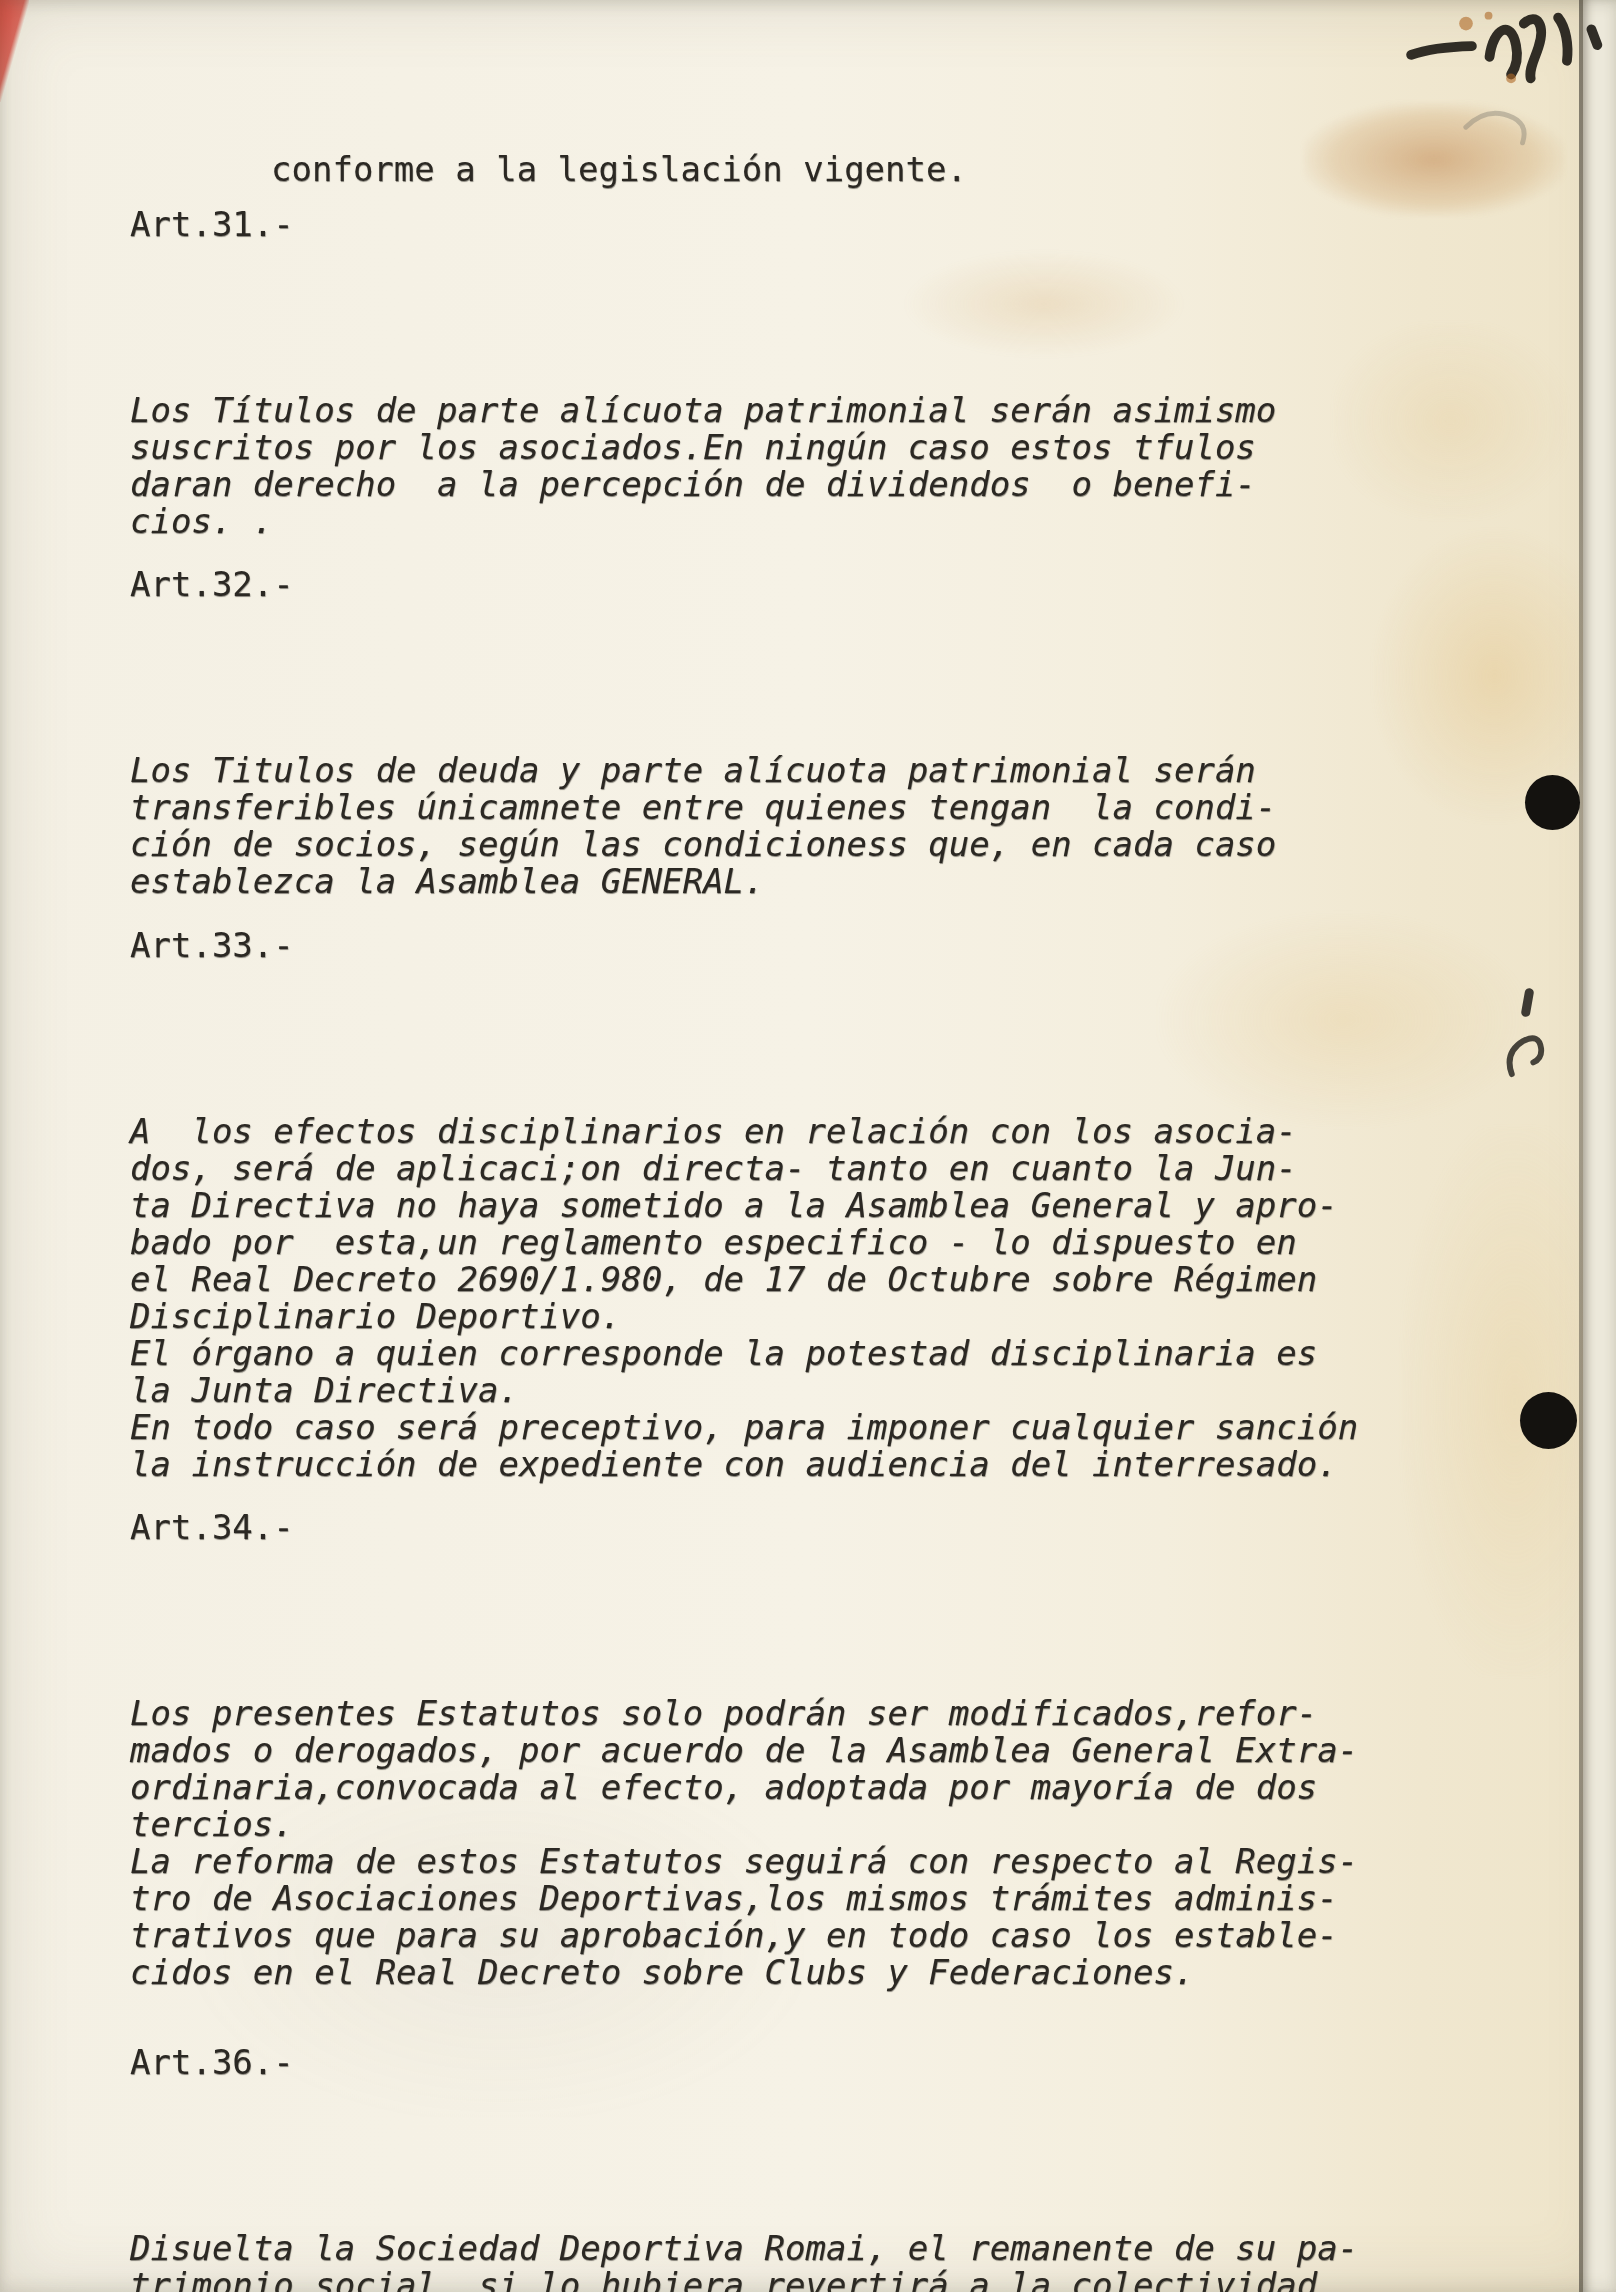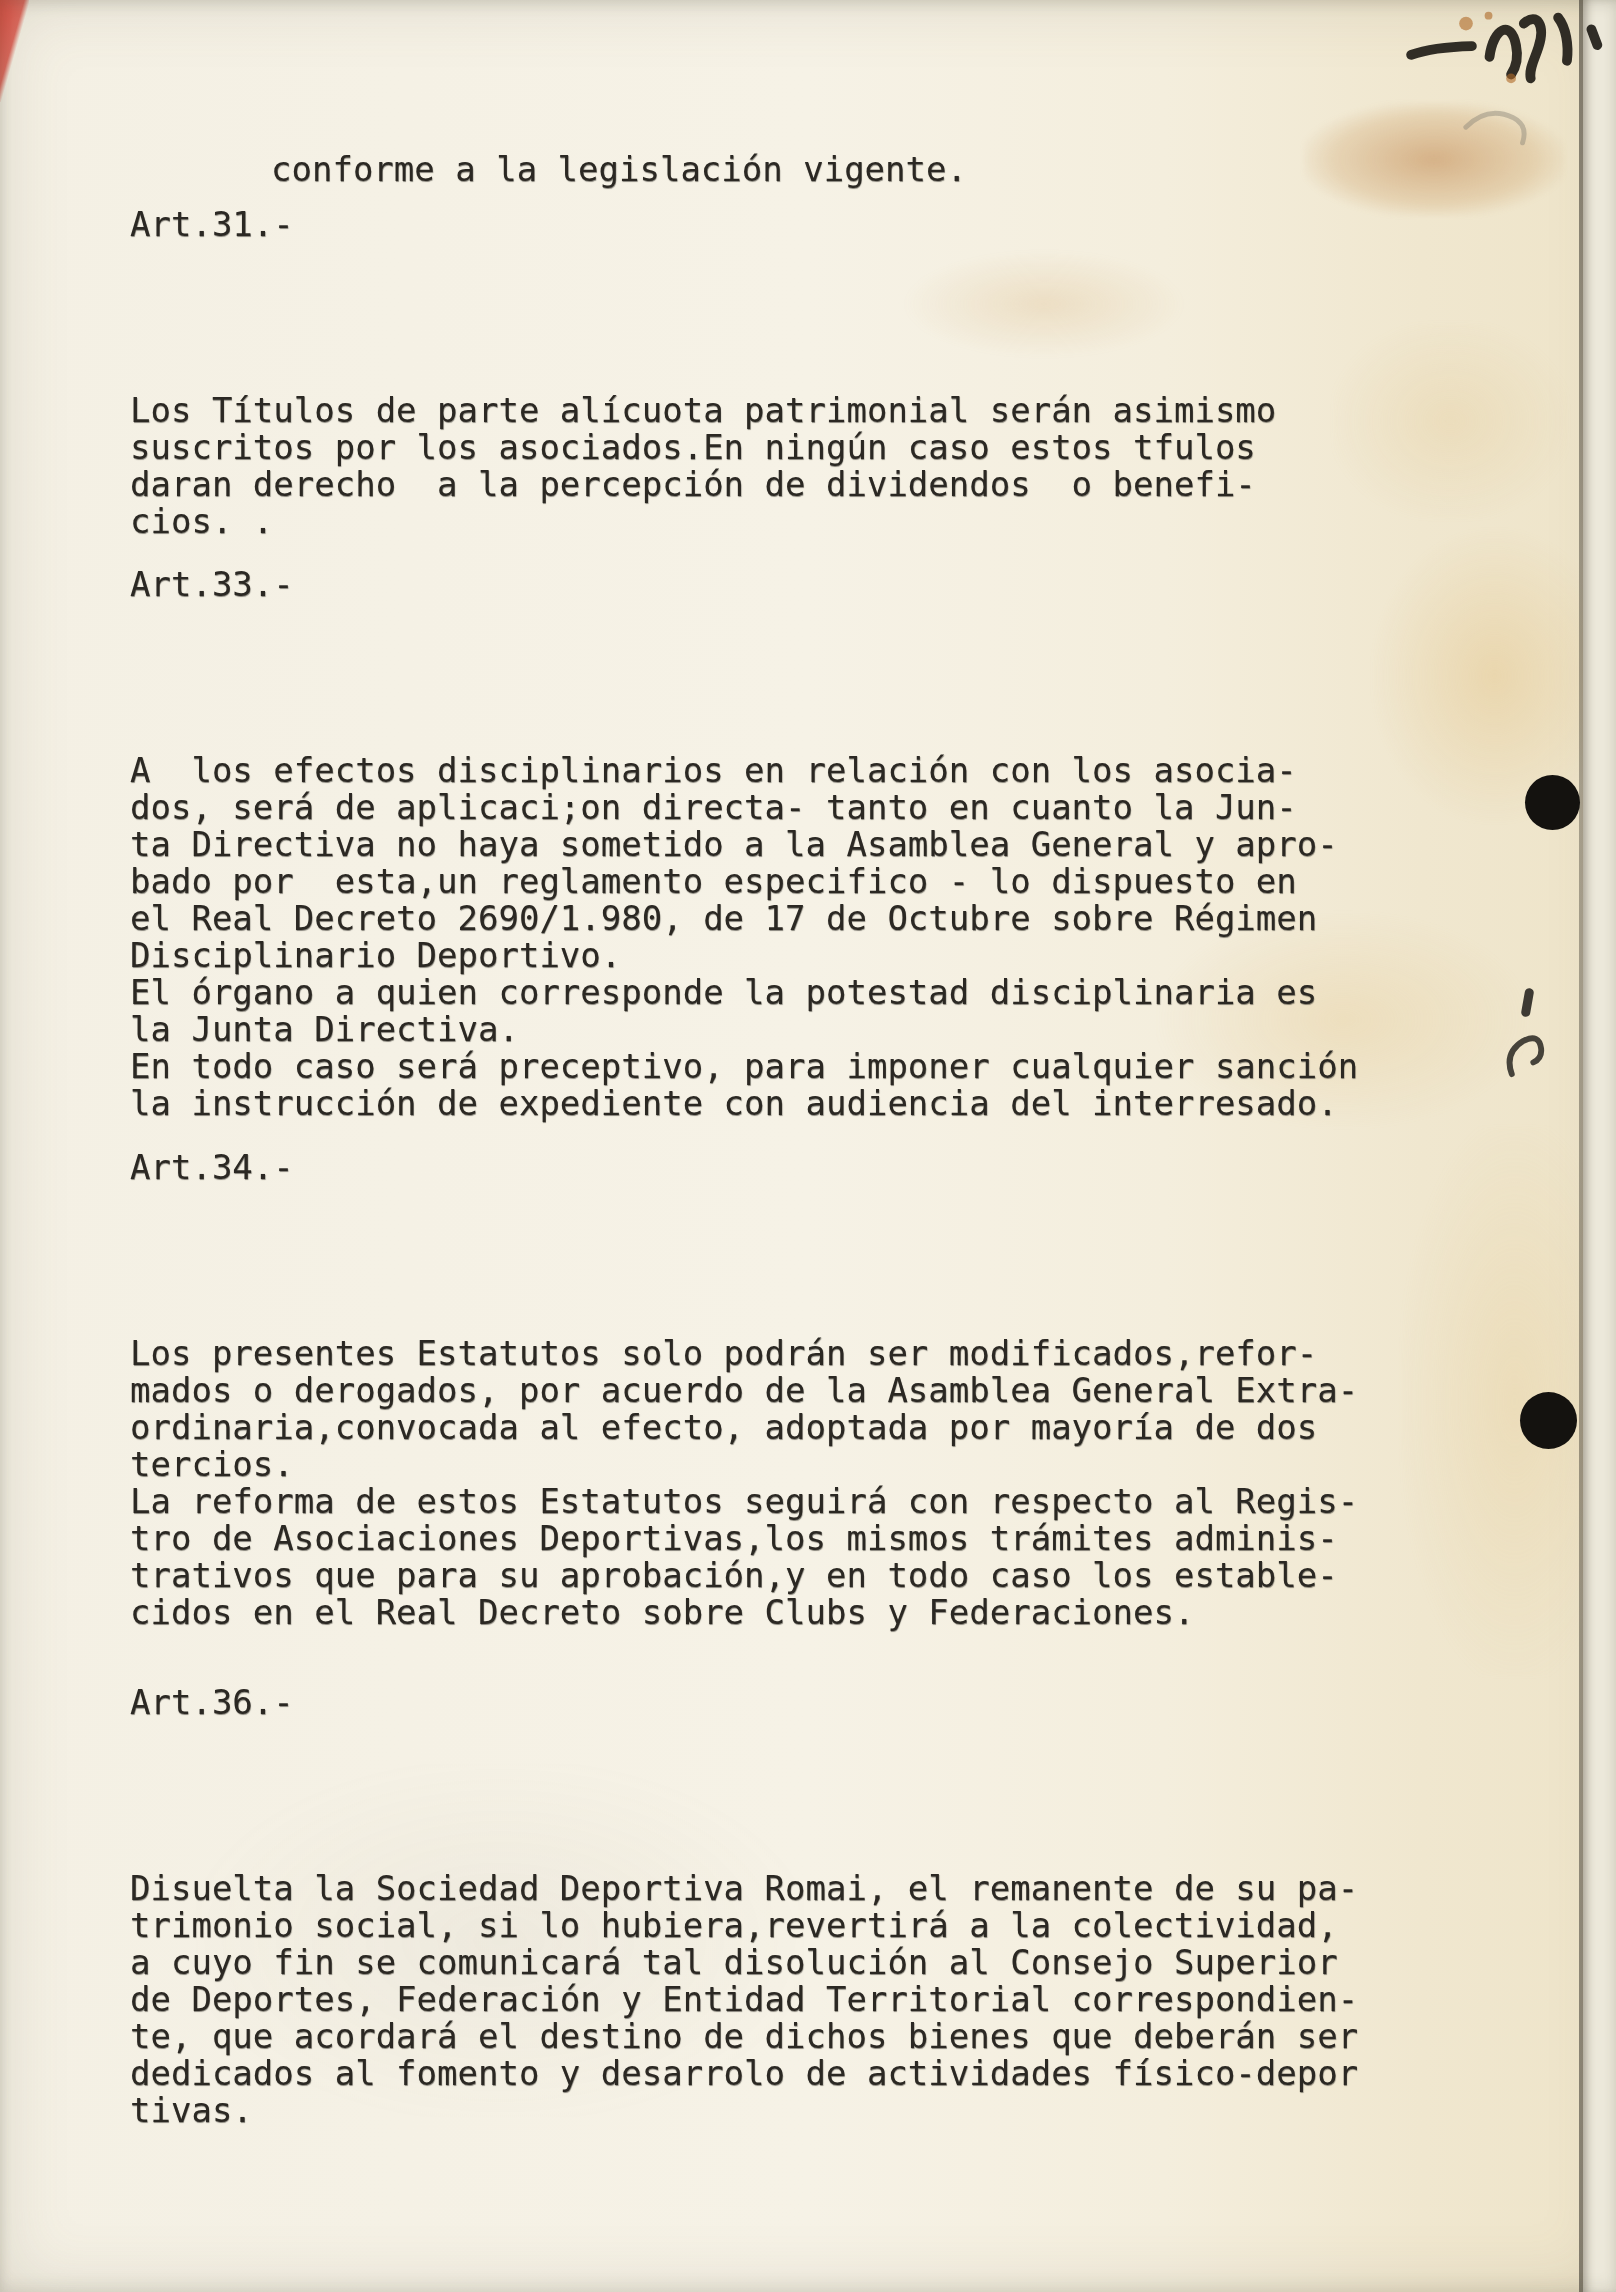--- a/index.html
+++ b/index.html
@@ -19,21 +19,21 @@
     box-shadow:inset 0 5.9px 11.8px rgba(90,85,70,.15), inset 0 -7.8px 13.7px rgba(90,85,70,.10);
   }
   .content{
     position:absolute;left:130px;top:151px;width:1465px;
     font-size:34px;line-height:37px;
     text-shadow:0.4px 0.7px 0.8px rgba(32,29,24,0.5);
   }
   .intro{margin-left:141px;margin-bottom:17.6px;white-space:pre-wrap;}
   .article{display:flex;margin-bottom:26.5px;flex-direction:column;}
   .article .label{flex:0 0 186px;white-space:pre;}
-  .article .body{flex:1;white-space:pre-wrap;}
+  .article .body{flex:1;white-space:pre-wrap;font-style:italic;}
   
   .fold-line{position:absolute;left:1579px;top:0;width:3.9px;height:2293px;
     background:linear-gradient(180deg, rgba(60,56,48,.62) 0%, rgba(70,65,55,.42) 35%, rgba(70,65,55,.5) 70%, rgba(60,56,48,.6) 100%);}
   .edge-strip{position:absolute;left:1583px;top:0;width:33px;height:2293px;
     background:#ece8da;box-shadow:inset 7.8px 0 9.8px -4.9px rgba(70,64,52,.45);}
   
   .stain{position:absolute;pointer-events:none;filter:blur(2.9px);}
   .stain.s1{left:1304px;top:103px;width:260px;height:113px;
     background:radial-gradient(ellipse at 50% 50%, rgba(178,105,38,.42), rgba(190,130,60,.2) 55%, transparent 75%);}
   .stain.s2{left:902px;top:250px;width:284px;height:108px;
@@ -115,20 +115,27 @@
     <div class="intro">conforme a la legislación vigente.</div>
 
     <div class="article">
       <div class="label">Art.31.-</div>
       <div class="body">Los Títulos de parte alícuota patrimonial serán asimismo
 suscritos por los asociados.En ningún caso estos tfulos
 daran derecho  a la percepción de dividendos  o benefi-
 cios. .</div>
     </div>
 
+    <div class="article">
+      <div class="label">Art.32.-</div>
+      <div class="body">Los Titulos de deuda y parte alícuota patrimonial serán
+transferibles únicamnete entre quienes tengan  la condi-
+ción de socios, según las condicioness que, en cada caso
+establezca la Asamblea GENERAL.</div>
+    </div>
 
     <div class="article">
       <div class="label">Art.33.-</div>
       <div class="body">A  los efectos disciplinarios en relación con los asocia-
 dos, será de aplicaci;on directa- tanto en cuanto la Jun-
 ta Directiva no haya sometido a la Asamblea General y apro-
 bado por  esta,un reglamento especifico - lo dispuesto en
 el Real Decreto 2690/1.980, de 17 de Octubre sobre Régimen
 Disciplinario Deportivo.
 El órgano a quien corresponde la potestad disciplinaria es

